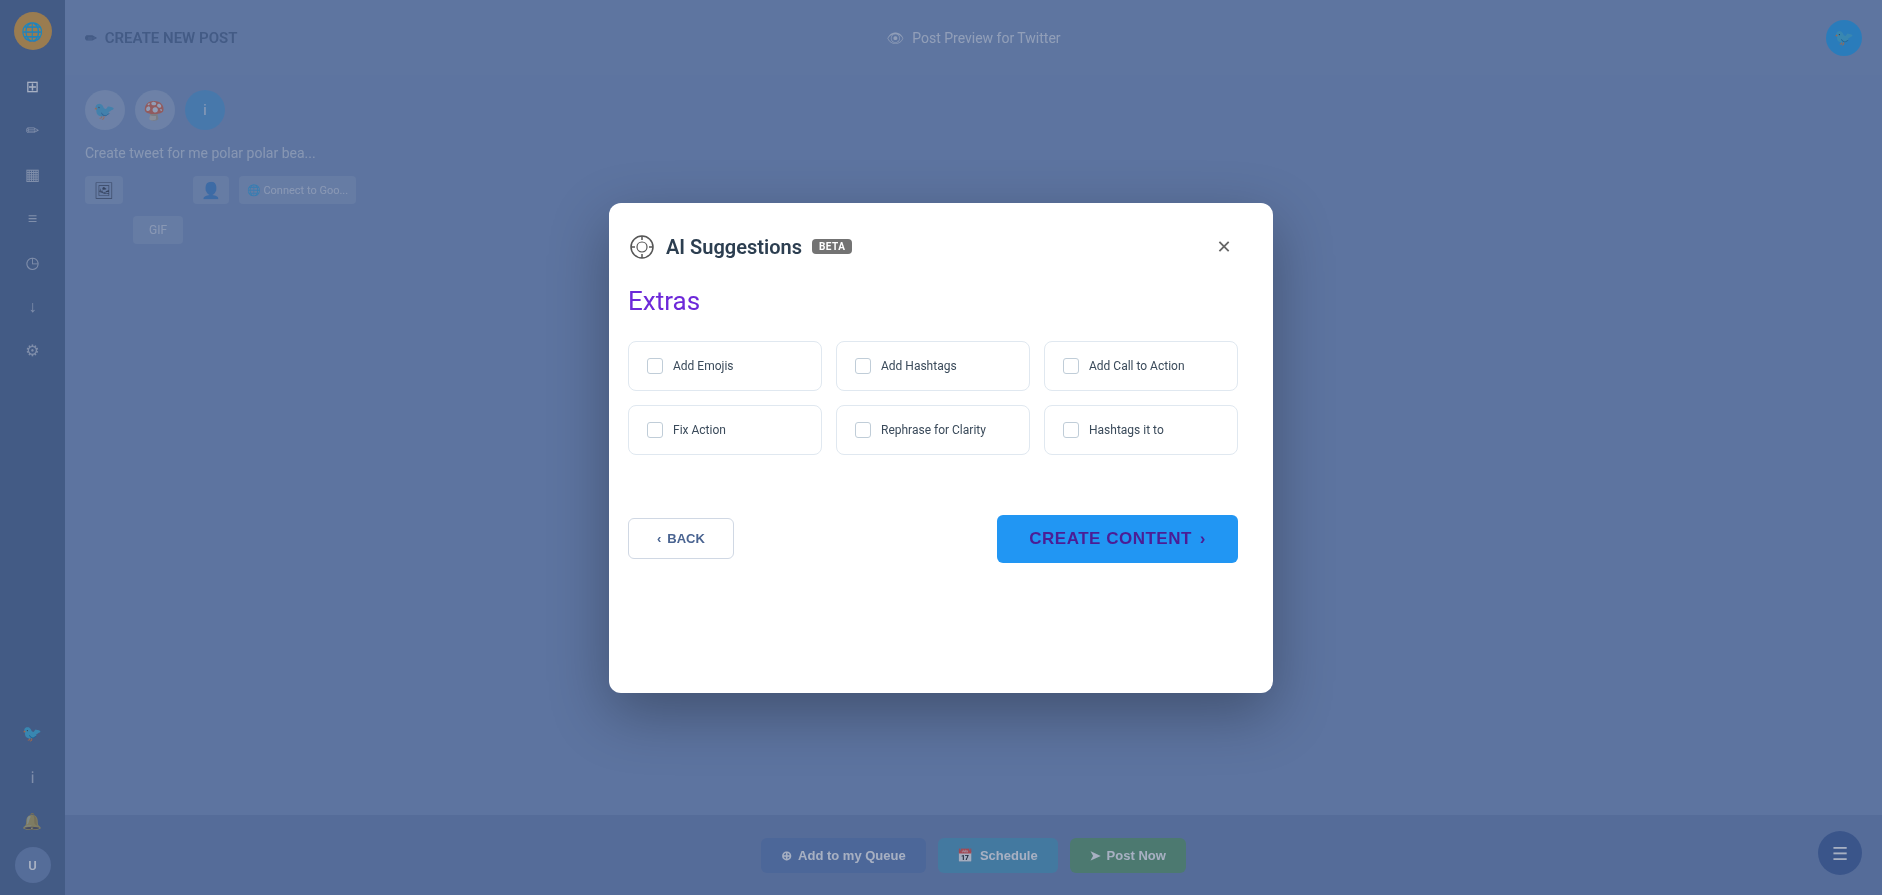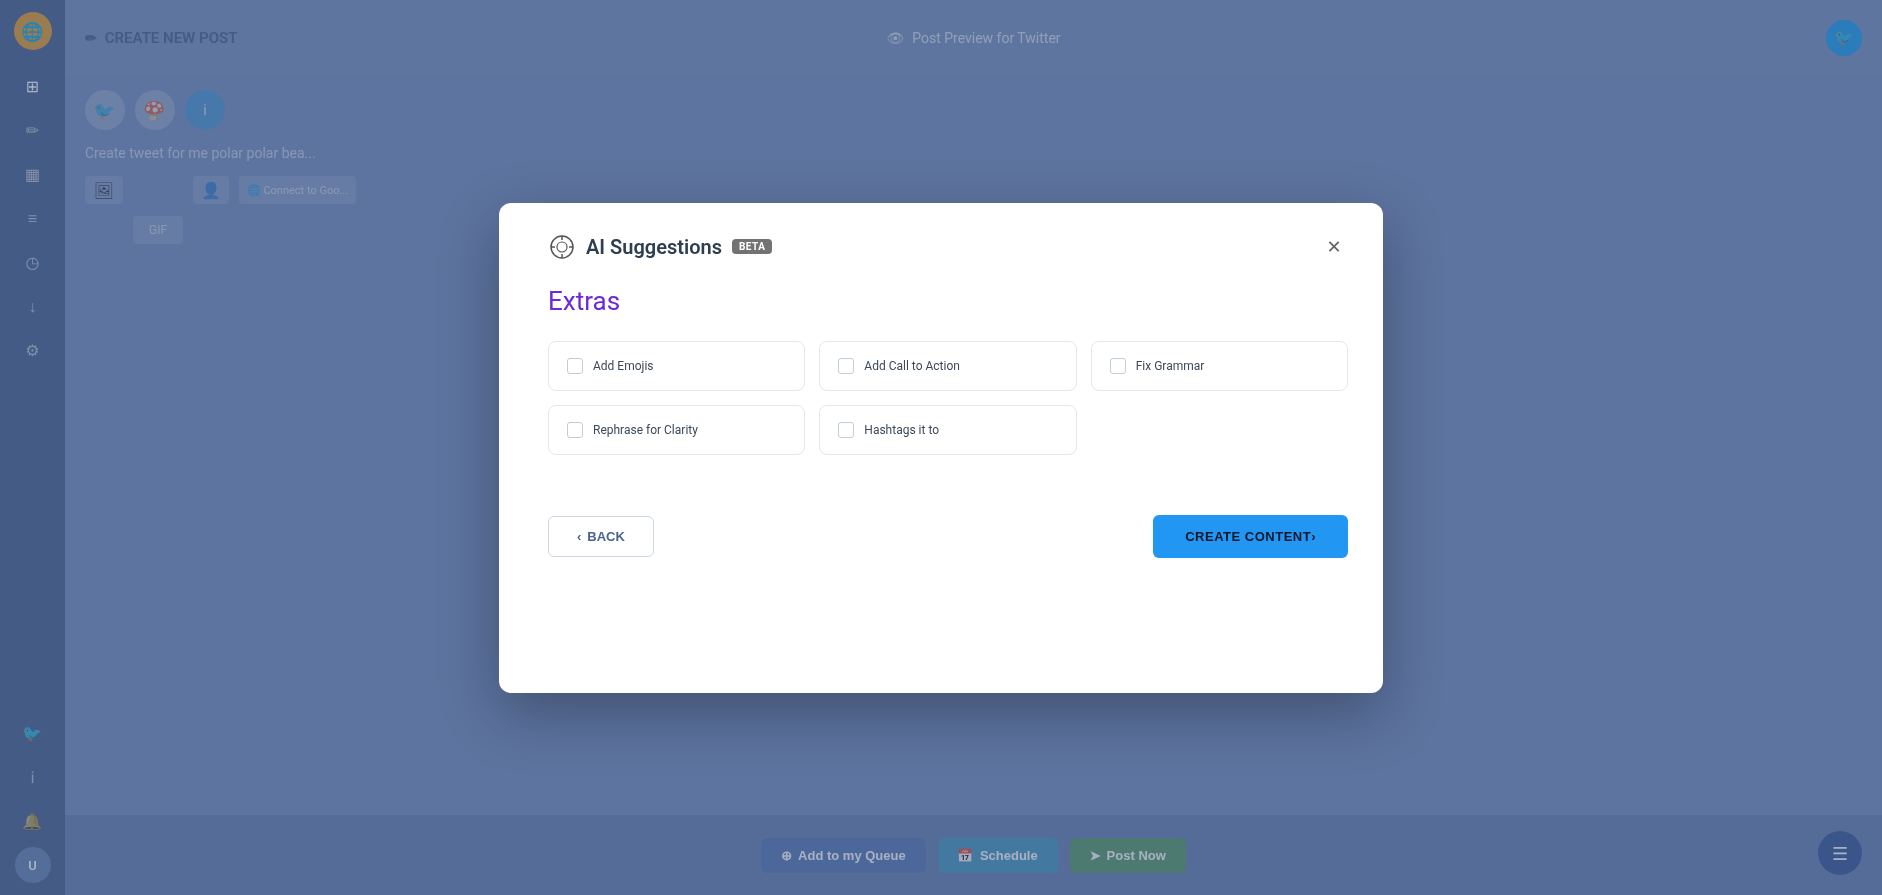--- a/index.html
+++ b/index.html
@@ -162,24 +162,24 @@
     }
 
     
     .modal {
       position: absolute;
       top: 50%;
       left: 50%;
       transform: translate(-50%, -50%);
       background: white;
       border-radius: 12px;
-      width: 884px;
+      width: 664px;
       min-height: 490px;
       z-index: 20;
-      padding: 30px 35px 30px 49px;
+      padding: 30px 35px 30px 19px;
       box-shadow: 0 20px 60px rgba(0,0,0,0.3);
     }
 
     .modal-header {
       display: flex;
       align-items: center;
       justify-content: space-between;
       margin-bottom: 25px;
     }
     .modal-header-left {
@@ -285,27 +285,28 @@
       cursor: pointer;
       display: flex;
       align-items: center;
       gap: 6px;
     }
     .create-btn {
       padding: 14px 32px;
       background: #2196f3;
       border: none;
       border-radius: 6px;
-      color: #0f172a;
-      font-size: 13px;
+      color: #4c1d95;
+      font-size: 17px;
       font-weight: 700;
       letter-spacing: 0.5px;
       cursor: pointer;
       display: flex;
       align-items: center;
+      gap: 8px;
     }
 
     
     .chat-bubble {
       position: absolute;
       bottom: 20px;
       right: 20px;
       width: 44px;
       height: 44px;
       background: #3a5a9a;
@@ -408,26 +409,30 @@
   <div class="section-title">Extras</div>
 
   <div class="options-grid">
 
     <div class="option-card">
       <div class="option-checkbox"></div>
       <span class="option-label">Add Emojis</span>
     </div>
     <div class="option-card">
       <div class="option-checkbox"></div>
+      <span class="option-label">Add Hashtags</span>
+    </div>
+    <div class="option-card">
+      <div class="option-checkbox"></div>
       <span class="option-label">Add Call to Action</span>
     </div>
 
     <div class="option-card">
       <div class="option-checkbox"></div>
-      <span class="option-label">Fix Grammar</span>
+      <span class="option-label">Fix Action</span>
     </div>
     <div class="option-card">
       <div class="option-checkbox"></div>
       <span class="option-label">Rephrase for Clarity</span>
     </div>
     <div class="option-card">
       <div class="option-checkbox"></div>
       <span class="option-label">Hashtags it to</span>
     </div>
   </div>

